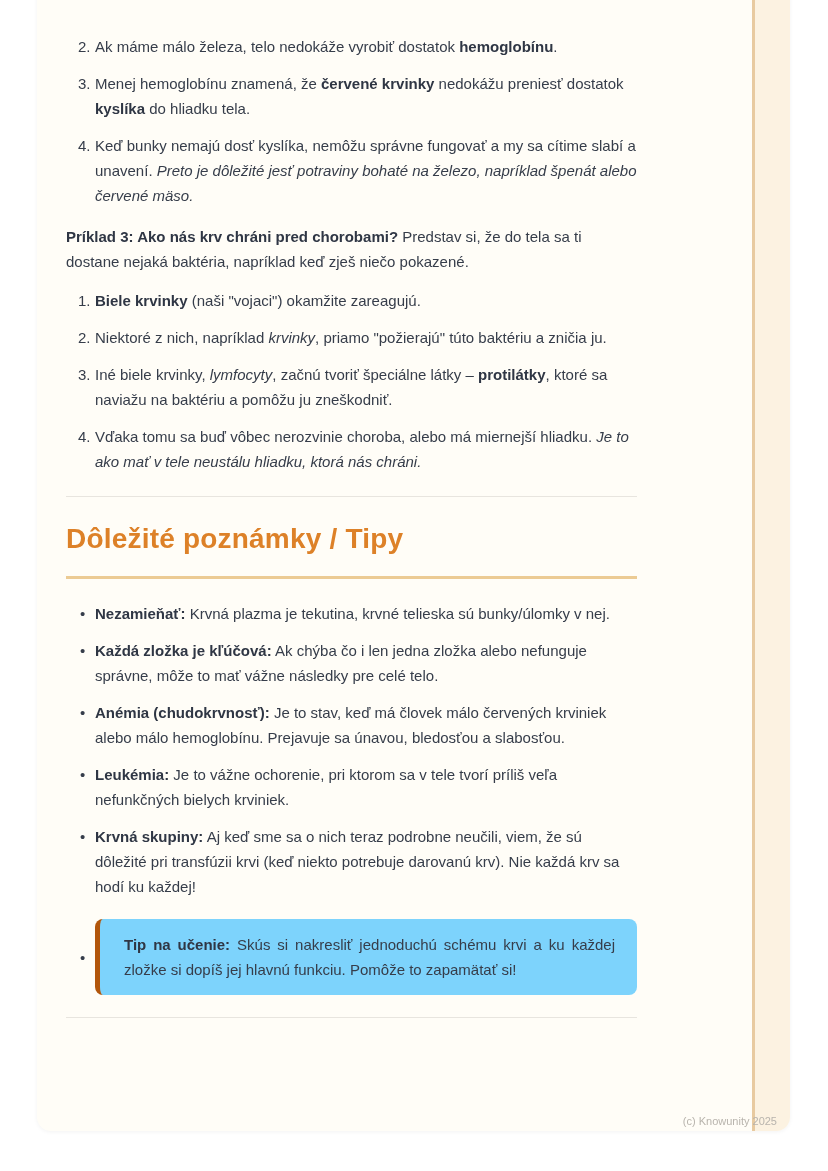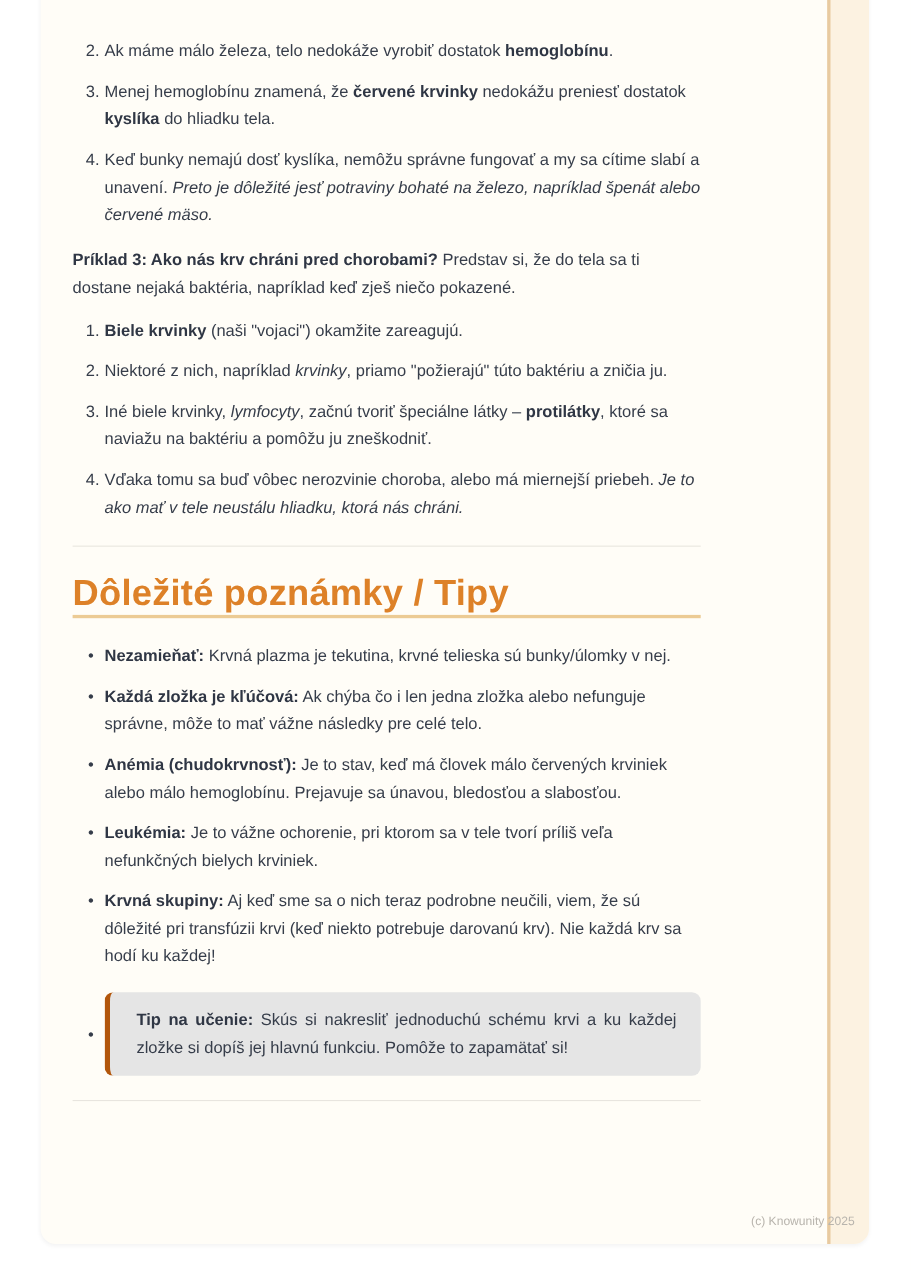--- a/index.html
+++ b/index.html
@@ -44,41 +44,41 @@
   .li .marker { flex: 0 0 29px; box-sizing: border-box; padding-left: 12px; }
   .li.bullet .marker { padding-left: 14px; }
   .li-text { flex: 1; }
   .para { margin: 0 0 14px 0; }
   hr.sep {
     border: none;
     border-top: 1px solid #e8e5df;
     margin: 22px 0 22px 0;
   }
   h2.notes-heading {
-    font-size: 33px;
+    font-size: 28px;
     line-height: 32px;
     font-weight: 700;
     color: #dd8128;
     border-bottom: 3px solid #eccb94;
-    padding-bottom: 4px;
+    padding-bottom: 21px;
     margin: 26px 0 22px 0;
     letter-spacing: 0.2px;
   }
   .tip-row { align-items: center; margin-top: 20px; }
   .tipbox {
     flex: 1;
-    background: #e5e5e5;
+    background: #7dd3fc;
     border-left: 5px solid #b2560b;
     border-radius: 8px;
     padding: 13px 22px 13px 24px;
     text-align: justify;
   }
   .footer {
     position: absolute;
-    right: 13px; bottom: 14px;
+    right: 13px; bottom: 4px;
     font-size: 11px;
     color: #b8b4ad;
     z-index: 2;
   }
 </style>
 </head>
 <body>
 
 <div class="page">
   <div class="stripe"></div>
@@ -110,21 +110,21 @@
       <div class="li">
         <span class="marker">2.</span>
         <span class="li-text"><span>Niektoré z nich, napríklad </span><span class="i">krvinky</span><span>, priamo "požierajú" túto baktériu a zničia ju.</span></span>
       </div>
       <div class="li">
         <span class="marker">3.</span>
         <span class="li-text"><span>Iné biele krvinky, </span><span class="i">lymfocyty</span><span>, začnú tvoriť špeciálne látky – </span><span class="b">protilátky</span><span>, ktoré sa naviažu na baktériu a pomôžu ju zneškodniť.</span></span>
       </div>
       <div class="li">
         <span class="marker">4.</span>
-        <span class="li-text"><span>Vďaka tomu sa buď vôbec nerozvinie choroba, alebo má miernejší priebeh. </span><span class="i">Je to ako mať v tele neustálu hliadku, ktorá nás chráni.</span></span>
+        <span class="li-text"><span>Vďaka tomu sa buď vôbec nerozvinie choroba, alebo má miernejší hliadku. </span><span class="i">Je to ako mať v tele neustálu hliadku, ktorá nás chráni.</span></span>
       </div>
     </div>
 
     <hr class="sep">
 
     <h2 class="notes-heading">Dôležité poznámky / Tipy</h2>
 
     <div class="list">
       <div class="li bullet">
         <span class="marker">•</span>

